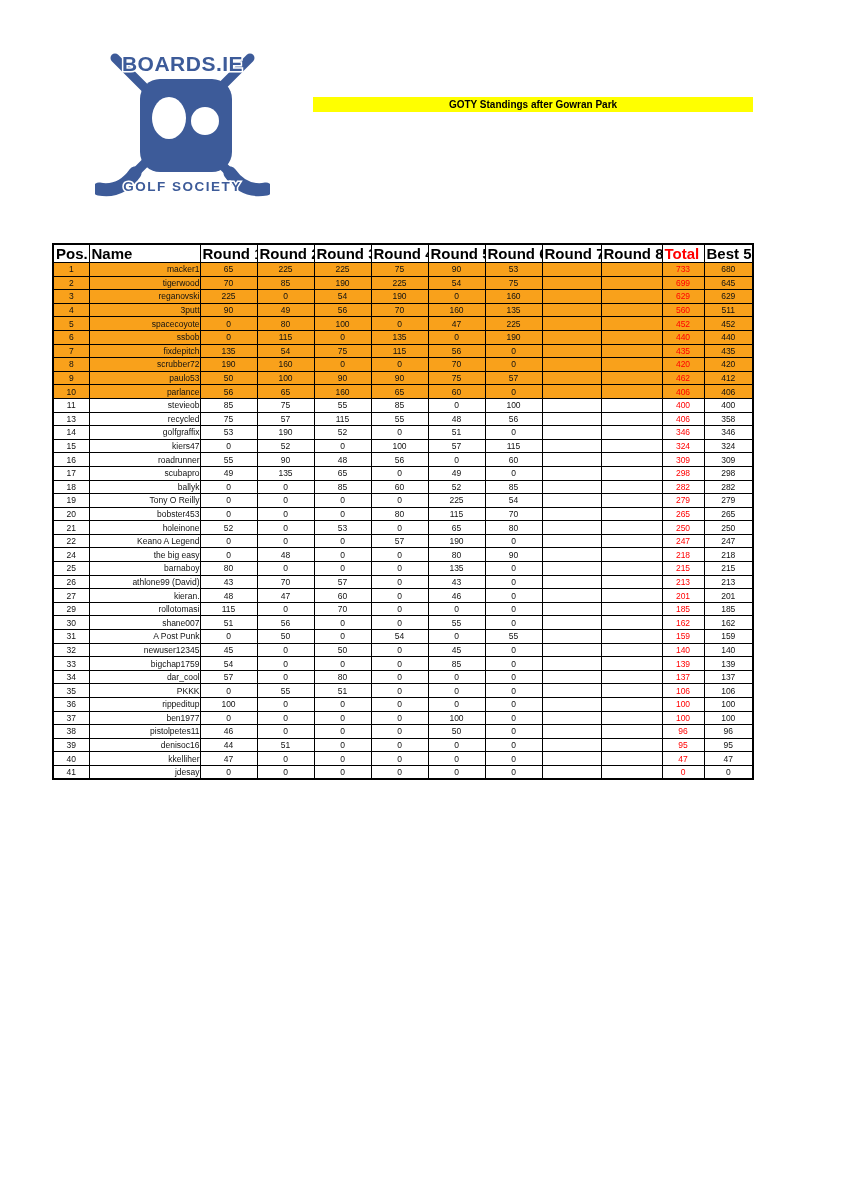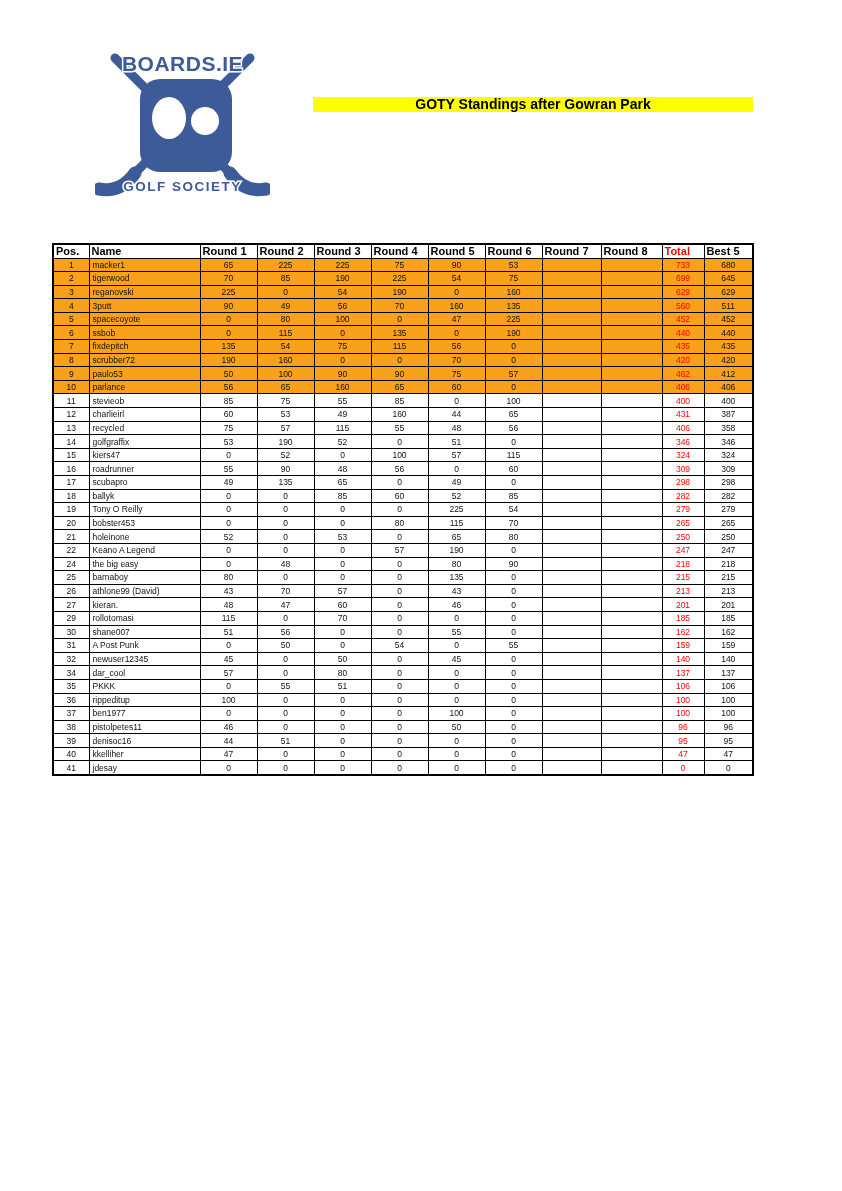--- a/index.html
+++ b/index.html
@@ -12,52 +12,52 @@
   }
   .logo-wrap {
     position: absolute; left: 95px; top: 44px;
     width: 175px; height: 155px;
   }
   .banner {
     position: absolute; left: 313px; top: 97px;
     width: 440px; height: 15px;
     background: #FFFF00;
     text-align: center;
-    font-size: 14px; font-weight: bold;
+    font-size: 10px; font-weight: bold;
     line-height: 15px;
     color: #000;
   }
   table.standings {
     position: absolute; left: 52px; top: 243px;
     width: 700px;
     border-collapse: collapse;
     table-layout: fixed;
     border: 2px solid #000;
   }
   .standings th, .standings td {
     border: 1px solid #000;
     overflow: hidden;
     white-space: nowrap;
     box-sizing: border-box;
   }
   .standings th {
-    font-size: 11px; font-weight: bold;
+    font-size: 15px; font-weight: bold;
     text-align: left;
     padding: 0 0 0 2px;
     height: 14px;
     background: #fff;
   }
   .standings td {
     font-size: 8.5px;
     height: 13.6px;
     padding: 0;
     text-align: center;
     color: #111;
   }
-  .standings td.name { text-align: left; padding-left: 3px; }
+  .standings td.name { text-align: right; padding-left: 10px; }
   .standings tr.hl td { background: #F9A11B; }
   .standings th.total, .standings td.total { color: #FF0000; }
   
   col.c-pos   { width: 36px; }
   col.c-name  { width: 111px; }
   col.c-round { width: 57px; }
   col.c-r7    { width: 59px; }
   col.c-r8    { width: 61px; }
   col.c-total { width: 42px; }
   col.c-best  { width: 49px; }
@@ -266,34 +266,20 @@
         <td>55</td>
         <td>85</td>
         <td>0</td>
         <td>100</td>
         <td></td>
         <td></td>
         <td class="total">400</td>
         <td>400</td>
       </tr>
       <tr>
-        <td>12</td>
-        <td class="name">charlieirl</td>
-        <td>60</td>
-        <td>53</td>
-        <td>49</td>
-        <td>160</td>
-        <td>44</td>
-        <td>65</td>
-        <td></td>
-        <td></td>
-        <td class="total">431</td>
-        <td>387</td>
-      </tr>
-      <tr>
         <td>13</td>
         <td class="name">recycled</td>
         <td>75</td>
         <td>57</td>
         <td>115</td>
         <td>55</td>
         <td>48</td>
         <td>56</td>
         <td></td>
         <td></td>
@@ -532,20 +518,34 @@
         <td>50</td>
         <td>0</td>
         <td>45</td>
         <td>0</td>
         <td></td>
         <td></td>
         <td class="total">140</td>
         <td>140</td>
       </tr>
       <tr>
+        <td>33</td>
+        <td class="name">bigchap1759</td>
+        <td>54</td>
+        <td>0</td>
+        <td>0</td>
+        <td>0</td>
+        <td>85</td>
+        <td>0</td>
+        <td></td>
+        <td></td>
+        <td class="total">139</td>
+        <td>139</td>
+      </tr>
+      <tr>
         <td>34</td>
         <td class="name">dar_cool</td>
         <td>57</td>
         <td>0</td>
         <td>80</td>
         <td>0</td>
         <td>0</td>
         <td>0</td>
         <td></td>
         <td></td>

